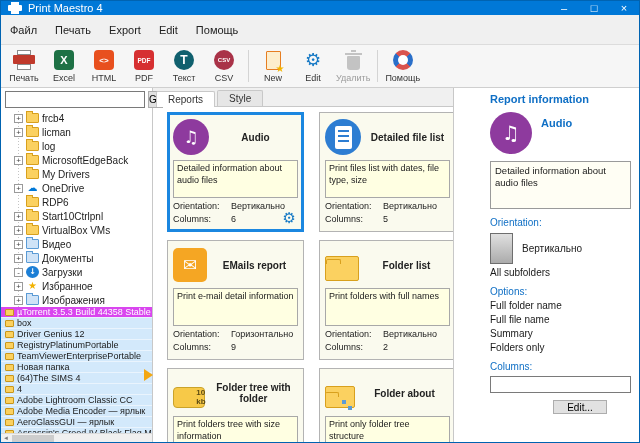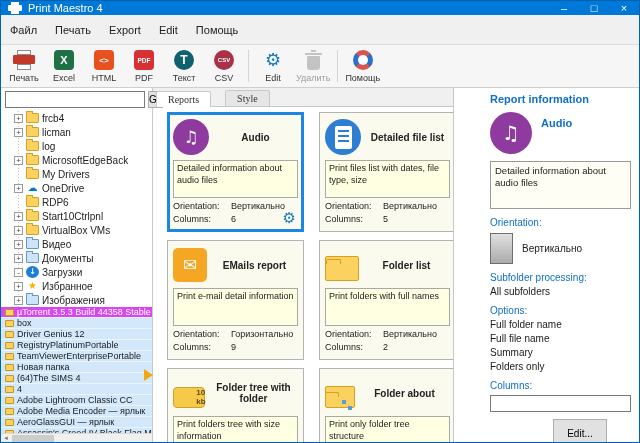--- a/index.html
+++ b/index.html
@@ -76,21 +76,21 @@
   .flist-item.selected { background:#d946ef; color:#fff; }
   .mini-folder { width:9px; height:7px; background:#fbd160; border:1px solid #c9961b; border-radius:1px; flex:none; }
   .hscroll { position:absolute; bottom:0; left:0; right:0; height:9px; background:#f0f0f0; display:flex; align-items:center; border-top:1px solid #dadada; }
   .hs-arrow { width:10px; font-size:6px; color:#777; text-align:center; line-height:8px; }
   .hs-thumb { width:42px; height:7px; background:#cdcdcd; margin-left:1px; }
   .splitter-arrow { position:absolute; right:-1px; top:281px; width:0; height:0; border-top:6px solid transparent; border-bottom:6px solid transparent; border-left:9px solid #f3a712; z-index:6; }
 
   
   .main { flex:1; min-width:0; display:flex; flex-direction:column; border-right:1px solid #c8c8c8; }
   .tabbar { height:19px; background:#f0f0f0; border-bottom:1px solid #c8c8c8; display:flex; align-items:flex-end; padding-left:3px; flex:none; }
-  .tab { padding:2px 11px 2px; font-size:10px; border:1px solid #c8c8c8; border-bottom:none; background:#e6e6e6; color:#333; margin-right:14px; border-radius:2px 2px 0 0; position:relative;font-family:Liberation Serif, serif; }
+  .tab { padding:2px 11px 2px; font-size:10px; border:1px solid #c8c8c8; border-bottom:none; background:#e6e6e6; color:#333; margin-right:2px; border-radius:2px 2px 0 0; position:relative; }
   .tab.active { background:#fff; top:1px; }
   .cards { flex:1; min-height:0; overflow:hidden; padding:5px 6px 0 14px; display:grid; grid-template-columns:137px 137px; grid-auto-rows:120px; gap:8px 15px; background:#fff; }
   .card { background:#fafaee; border:1px solid #b3b3b3; padding:5px; position:relative; font-size:9px; color:#222; }
   .card.selected { border:3px solid #1b87e0; padding:3px; }
   .card-head { display:flex; align-items:center; min-height:38px; gap:4px; }
   .card-title { flex:1; text-align:center; font-weight:bold; font-size:10px; }
   .card-desc { margin-top:4px; border:1px solid #a8a8a8; background:#ffffe2; height:38px; padding:2px 3px; font-size:9px; line-height:1.3; overflow:hidden; }
   .card-row { margin-top:3px; display:flex; white-space:nowrap; }
   .card-row .lbl { width:58px; flex:none; }
   .gear-btn { position:absolute; right:5px; bottom:3px; color:#1679c5; font-size:15px; line-height:16px; }
@@ -114,21 +114,21 @@
   .rp-row { display:flex; gap:9px; align-items:flex-start; }
   .rp-audio-icon { width:42px; height:42px; border-radius:50%; background:#8e3a9e; color:#fff; font-size:20px; display:flex; align-items:center; justify-content:center; flex:none; }
   .rp-title { color:#0f6fc5; font-weight:bold; font-size:11px; margin-top:5px; }
   .rp-desc { margin-top:7px; border:1px solid #9a9a9a; background:#fffef4; padding:3px 4px; height:48px; font-size:9.5px; line-height:1.3; }
   .rp-label { color:#0f6fc5; margin-top:8px; }
   .rp-orient { display:flex; align-items:center; gap:9px; margin-top:5px; }
   .rp-portrait { width:23px; height:31px; background:linear-gradient(#e0e0e0,#ababab); border:1px solid #6e6e6e; flex:none; }
   .rp-value { margin-top:3px; }
   .rp-opt { margin-top:3px; }
   .rp-input { width:100%; height:17px; border:1px solid #7a7a7a; margin-top:4px; font-size:10px; padding:0 3px; font-family:"Liberation Sans",sans-serif; }
-  .rp-edit { display:block; margin:7px 24px 0 auto; width:54px; height:28px; background:#e1e1e1; border:1px solid #adadad; font-size:10px; font-family:"Liberation Sans",sans-serif; }
+  .rp-edit { display:block; margin:7px 24px 0 auto; width:54px; height:14px; background:#e1e1e1; border:1px solid #adadad; font-size:10px; font-family:"Liberation Sans",sans-serif; }
 </style>
 </head>
 <body>
 
 <div class="window">
 
   <div class="titlebar">
     <span class="app-icon">
         <i class="p1"></i>
         <i class="p2"></i>
@@ -187,20 +187,26 @@
     </div>
     <div class="tool-btn">
       <span class="tb-ic">
           <span class="ic-circ ic-csv">CSV</span>
         </span>
       <span>CSV</span>
     </div>
     <span class="tool-sep"></span>
     <div class="tool-btn">
       <span class="tb-ic">
+          <span class="ic-new"></span>
+        </span>
+      <span>New</span>
+    </div>
+    <div class="tool-btn">
+      <span class="tb-ic">
           <span class="ic-gear glyph">⚙</span>
         </span>
       <span>Edit</span>
     </div>
     <div class="tool-btn disabled">
       <span class="tb-ic">
           <span class="ic-trash"></span>
         </span>
       <span>Удалить</span>
     </div>
@@ -445,21 +451,20 @@
       <div class="rp-row">
         <span class="rp-audio-icon glyph">♫</span>
         <span class="rp-title">Audio</span>
       </div>
       <div class="rp-desc">Detailed information about audio files</div>
       <div class="rp-label">Orientation:</div>
       <div class="rp-orient">
         <span class="rp-portrait"></span>
         <span>Вертикально</span>
       </div>
-      <div class="rp-label">Subfolder processing:</div>
       <div class="rp-value">All subfolders</div>
       <div class="rp-label">Options:</div>
       <div class="rp-opt">Full folder name</div>
       <div class="rp-opt">Full file name</div>
       <div class="rp-opt">Summary</div>
       <div class="rp-opt">Folders only</div>
       <div class="rp-label">Columns:</div>
       <input class="rp-input" value="" style="">
       <button class="rp-edit">Edit...</button>
     </div>

